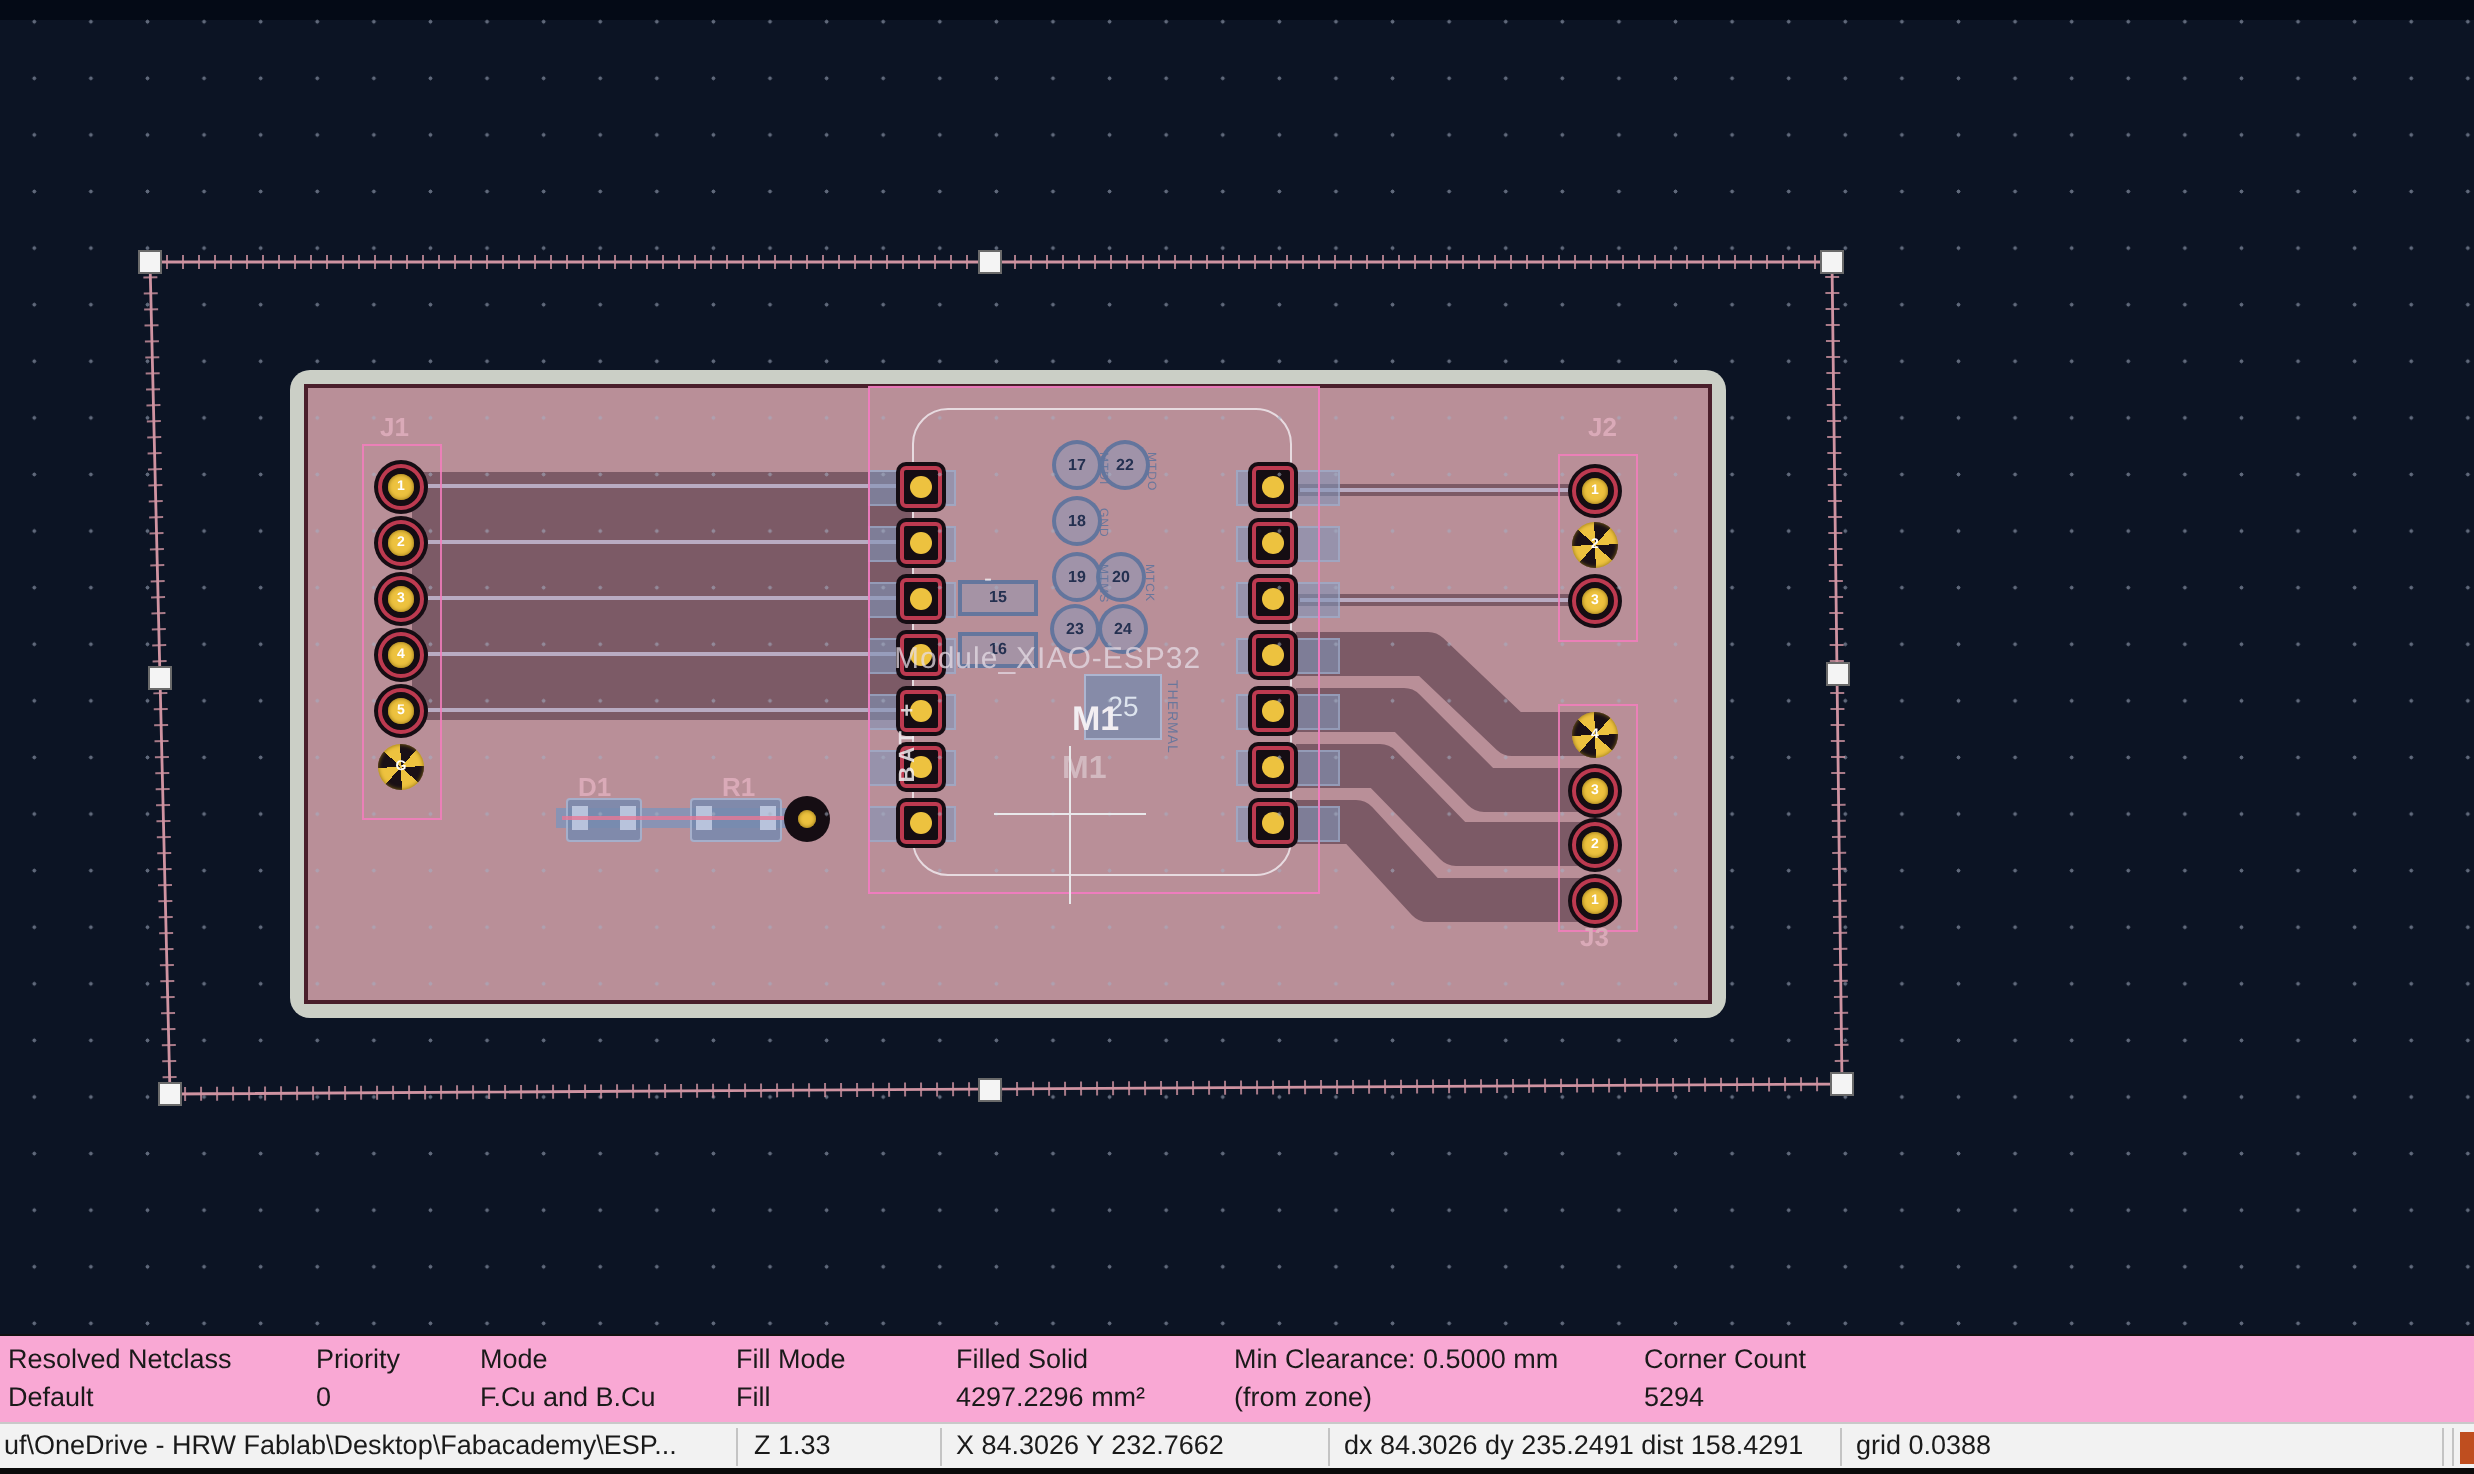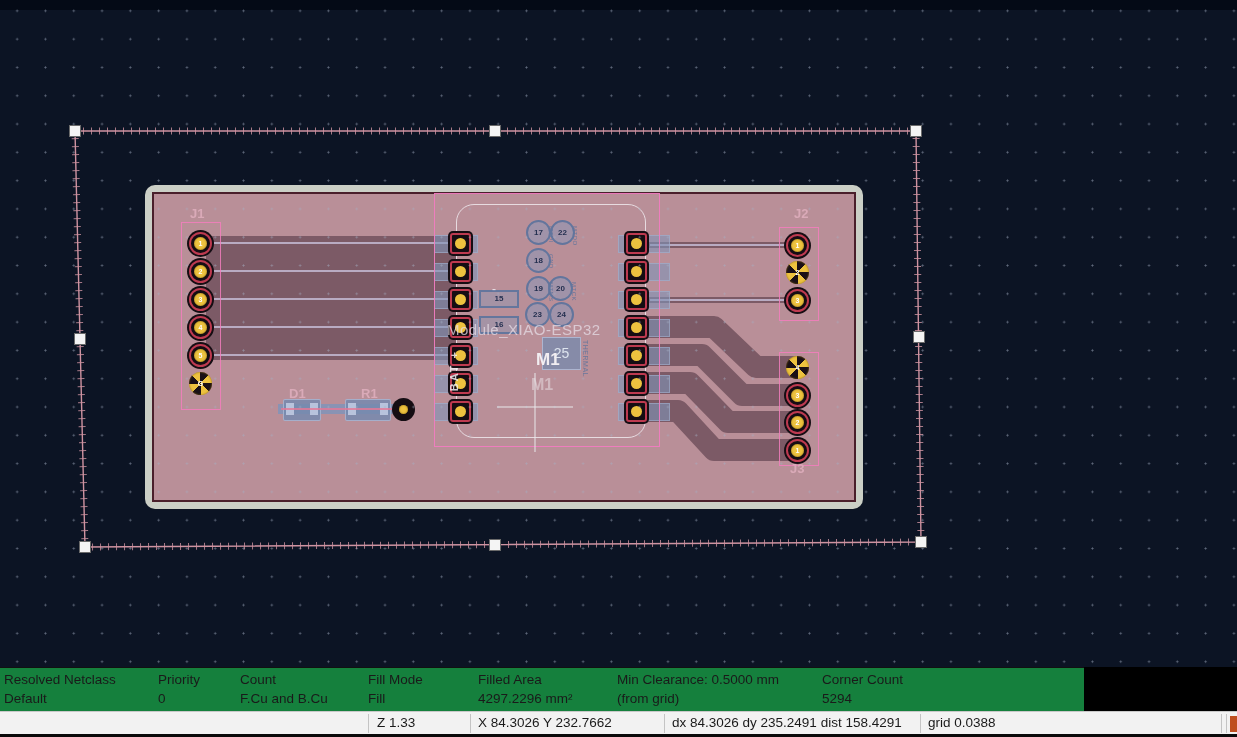--- a/index.html
+++ b/index.html
@@ -43,21 +43,21 @@
   .rpad{position:absolute;width:36px;height:14px;border:2px solid rgba(96,116,156,.95);
         background:rgba(135,152,186,.4);z-index:8;color:#243050;font-size:8px;font-weight:bold;
         text-align:center;line-height:14px;}
   .vtext{position:absolute;color:rgba(96,116,156,.9);font-size:6px;letter-spacing:.5px;
          writing-mode:vertical-rl;z-index:8;}
   
   .btrace{position:absolute;background:rgba(128,148,184,.85);z-index:6;}
   .smdbody{position:absolute;height:20px;background:rgba(118,138,174,.85);border:1px solid rgba(190,200,225,.6);border-radius:2px;z-index:7;}
   .smdpad{position:absolute;top:3px;width:8px;height:12px;background:rgba(195,205,228,.85);}
   
-  #bar1{position:absolute;left:0;top:667px;width:1084px;height:44px;background:#15803d;border-top:1px solid #111;box-sizing:border-box;z-index:50;}
+  #bar1{position:absolute;left:0;top:667px;width:1237px;height:44px;background:#f9a8d4;border-top:1px solid #111;box-sizing:border-box;z-index:50;}
   #bar2{position:absolute;left:0;top:711px;width:1237px;height:23px;background:#f2f2f2;border-top:1px solid #c9c9c9;box-sizing:border-box;z-index:50;}
   #botstrip{position:absolute;left:0;top:734px;width:1237px;height:3px;background:#0a0a0a;z-index:50;}
   .sfield{position:absolute;top:0;height:44px;color:#1a1a1a;font-size:13.5px;white-space:nowrap;}
   .sfield .l{position:absolute;top:4px;left:0;}
   .sfield .v{position:absolute;top:23px;left:0;}
   .b2txt{position:absolute;top:3px;color:#1a1a1a;font-size:13.5px;white-space:nowrap;}
   .vsep{position:absolute;top:2px;height:19px;width:1px;background:#c4c4c4;}
   #orange-frag{position:absolute;left:1230px;top:4px;width:7px;height:16px;background:#bf4e1f;}
   svg{position:absolute;left:0;top:0;z-index:40;}
 </style>
@@ -303,42 +303,43 @@
 <div id="bar1">
   <div class="sfield" style="left:4px;">
     <span class="l">Resolved Netclass</span>
     <span class="v">Default</span>
   </div>
   <div class="sfield" style="left:158px;">
     <span class="l">Priority</span>
     <span class="v">0</span>
   </div>
   <div class="sfield" style="left:240px;">
-    <span class="l">Count</span>
+    <span class="l">Mode</span>
     <span class="v">F.Cu and B.Cu</span>
   </div>
   <div class="sfield" style="left:368px;">
     <span class="l">Fill Mode</span>
     <span class="v">Fill</span>
   </div>
   <div class="sfield" style="left:478px;">
-    <span class="l">Filled Area</span>
+    <span class="l">Filled Solid</span>
     <span class="v">4297.2296 mm²</span>
   </div>
   <div class="sfield" style="left:617px;">
     <span class="l">Min Clearance: 0.5000 mm</span>
-    <span class="v">(from grid)</span>
+    <span class="v">(from zone)</span>
   </div>
   <div class="sfield" style="left:822px;">
     <span class="l">Corner Count</span>
     <span class="v">5294</span>
   </div>
 </div>
 
 <div id="bar2">
+  <div class="b2txt" style="left:2px;max-width:362px;overflow:hidden;">uf\OneDrive - HRW Fablab\Desktop\Fabacademy\ESP...</div>
   <div class="vsep" style="left:368px;"></div>
   <div class="b2txt" style="left:377px;">Z 1.33</div>
   <div class="vsep" style="left:470px;"></div>
   <div class="b2txt" style="left:478px;">X 84.3026  Y 232.7662</div>
   <div class="vsep" style="left:664px;"></div>
   <div class="b2txt" style="left:672px;">dx 84.3026  dy 235.2491  dist 158.4291</div>
   <div class="vsep" style="left:920px;"></div>
   <div class="b2txt" style="left:928px;">grid 0.0388</div>
   <div class="vsep" style="left:1221px;"></div>
   <div class="vsep" style="left:1226px;"></div>

